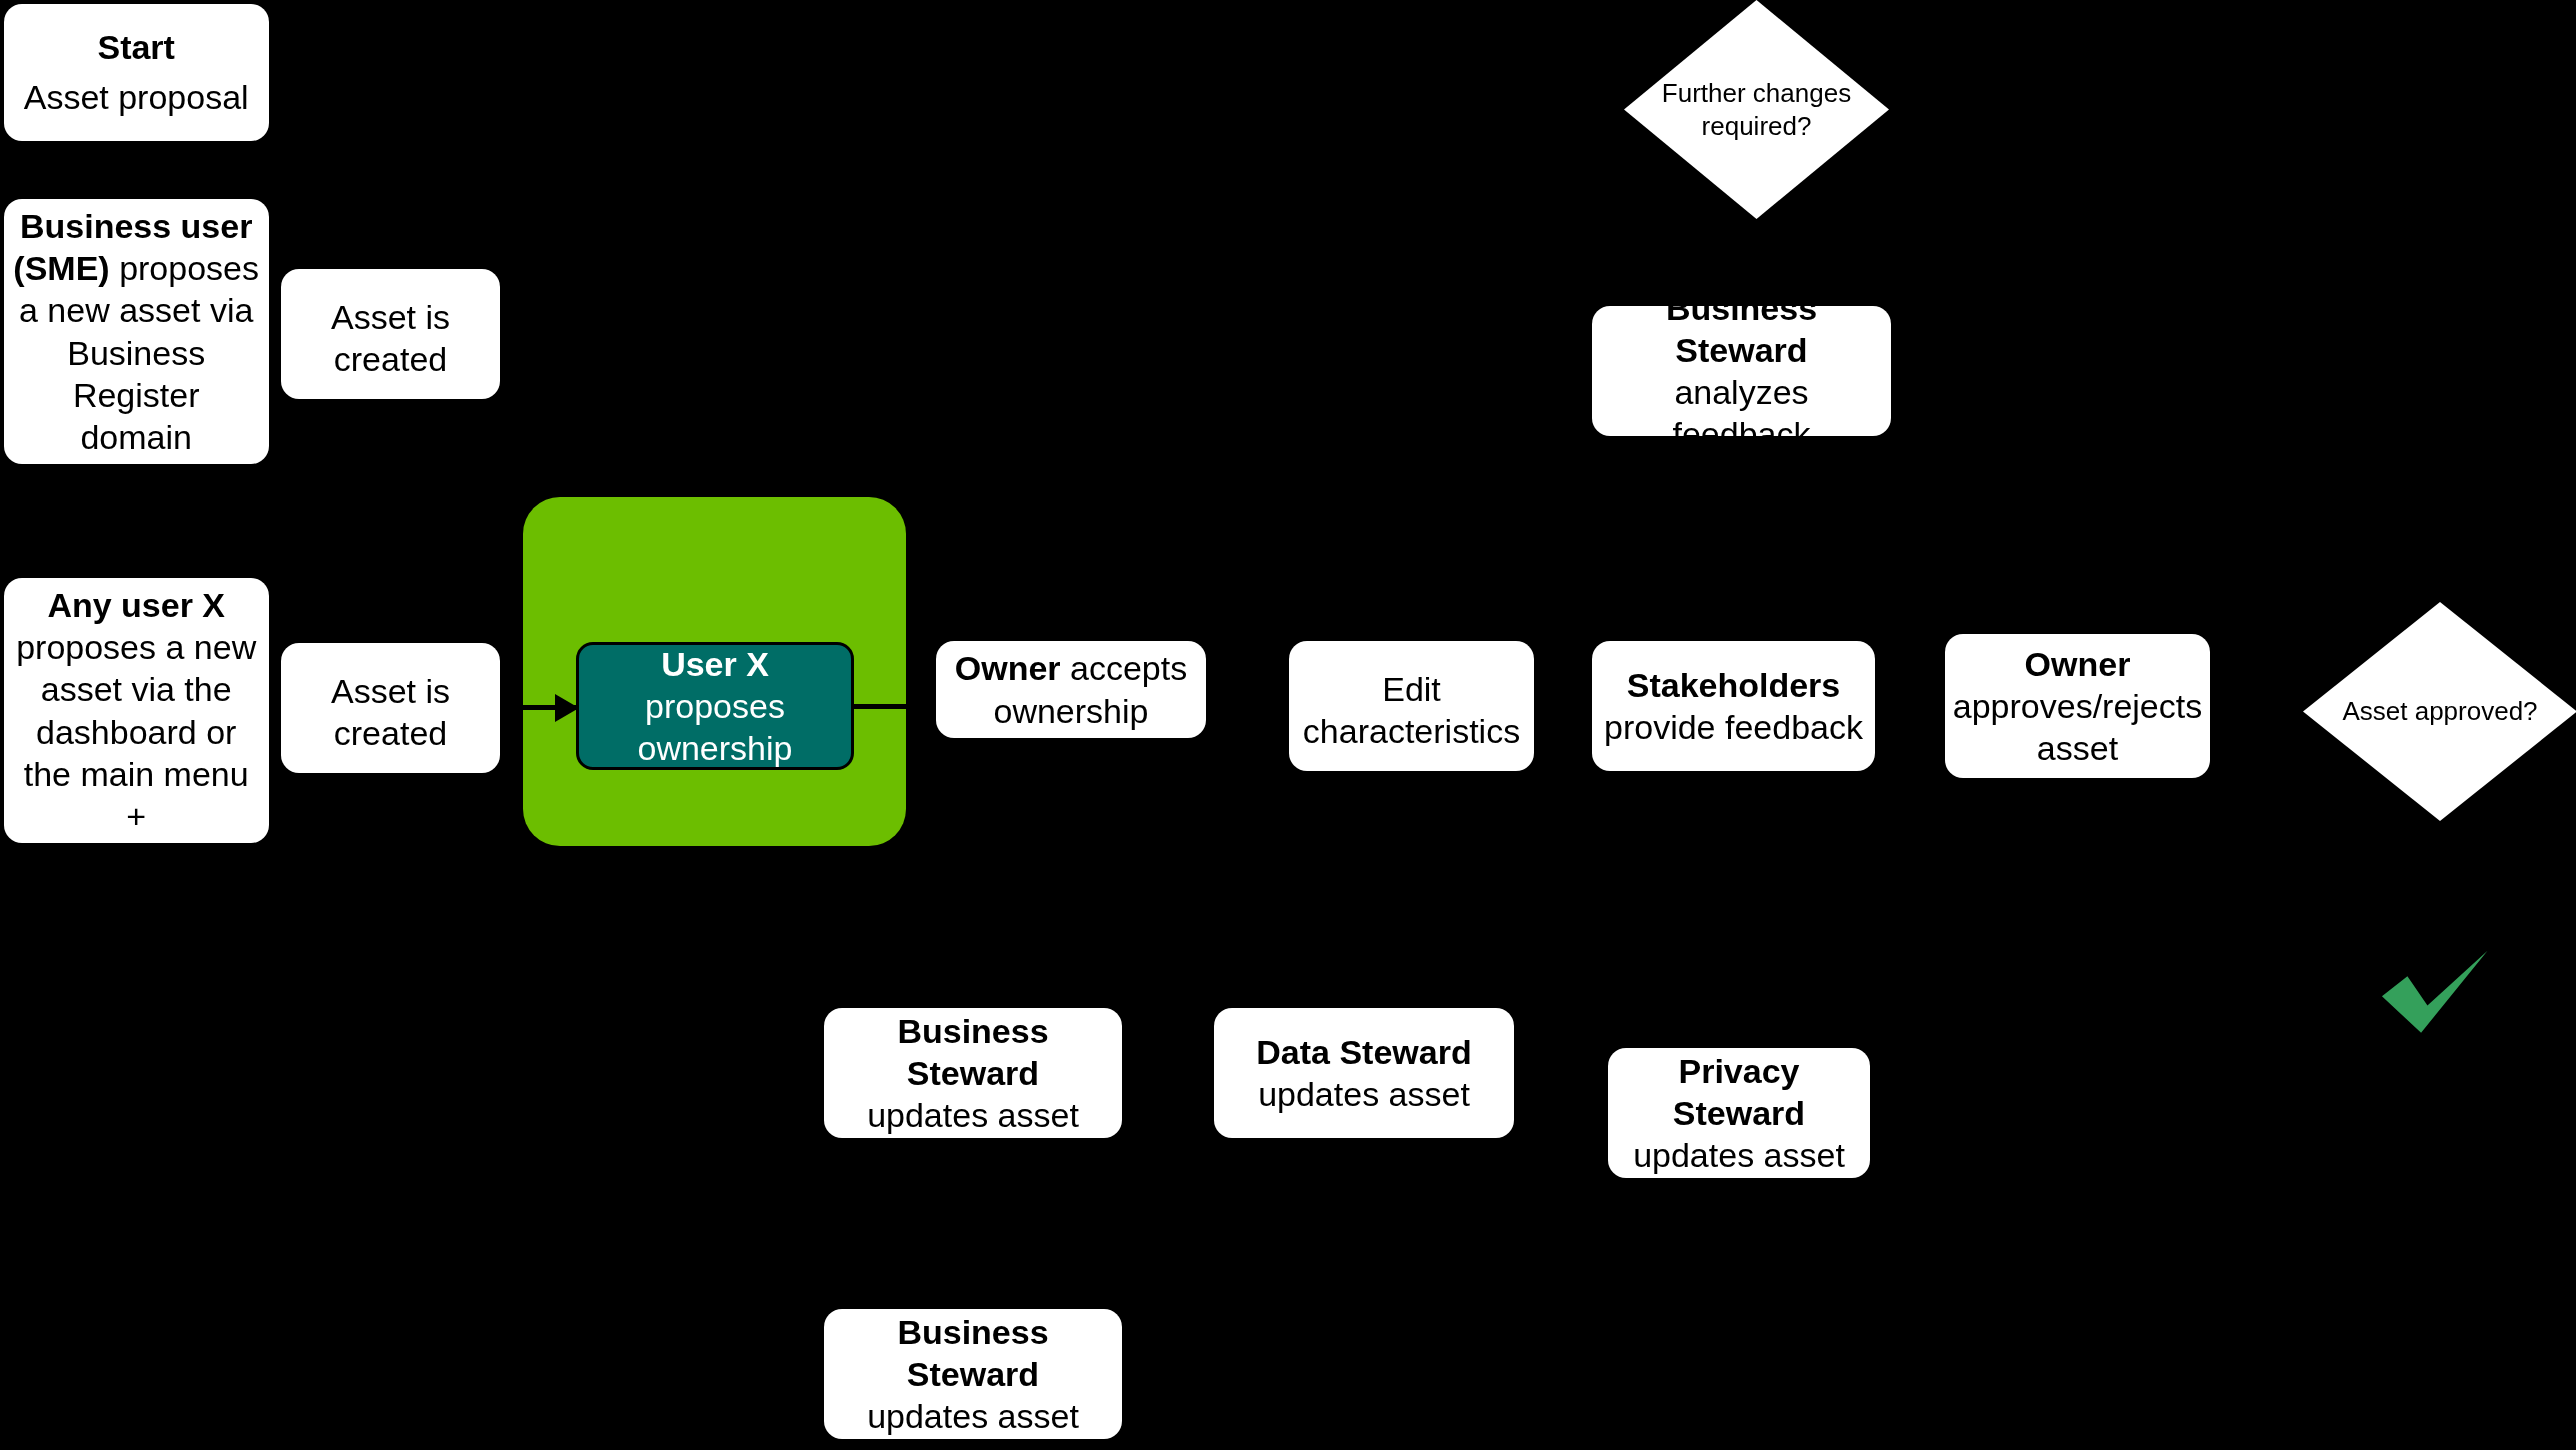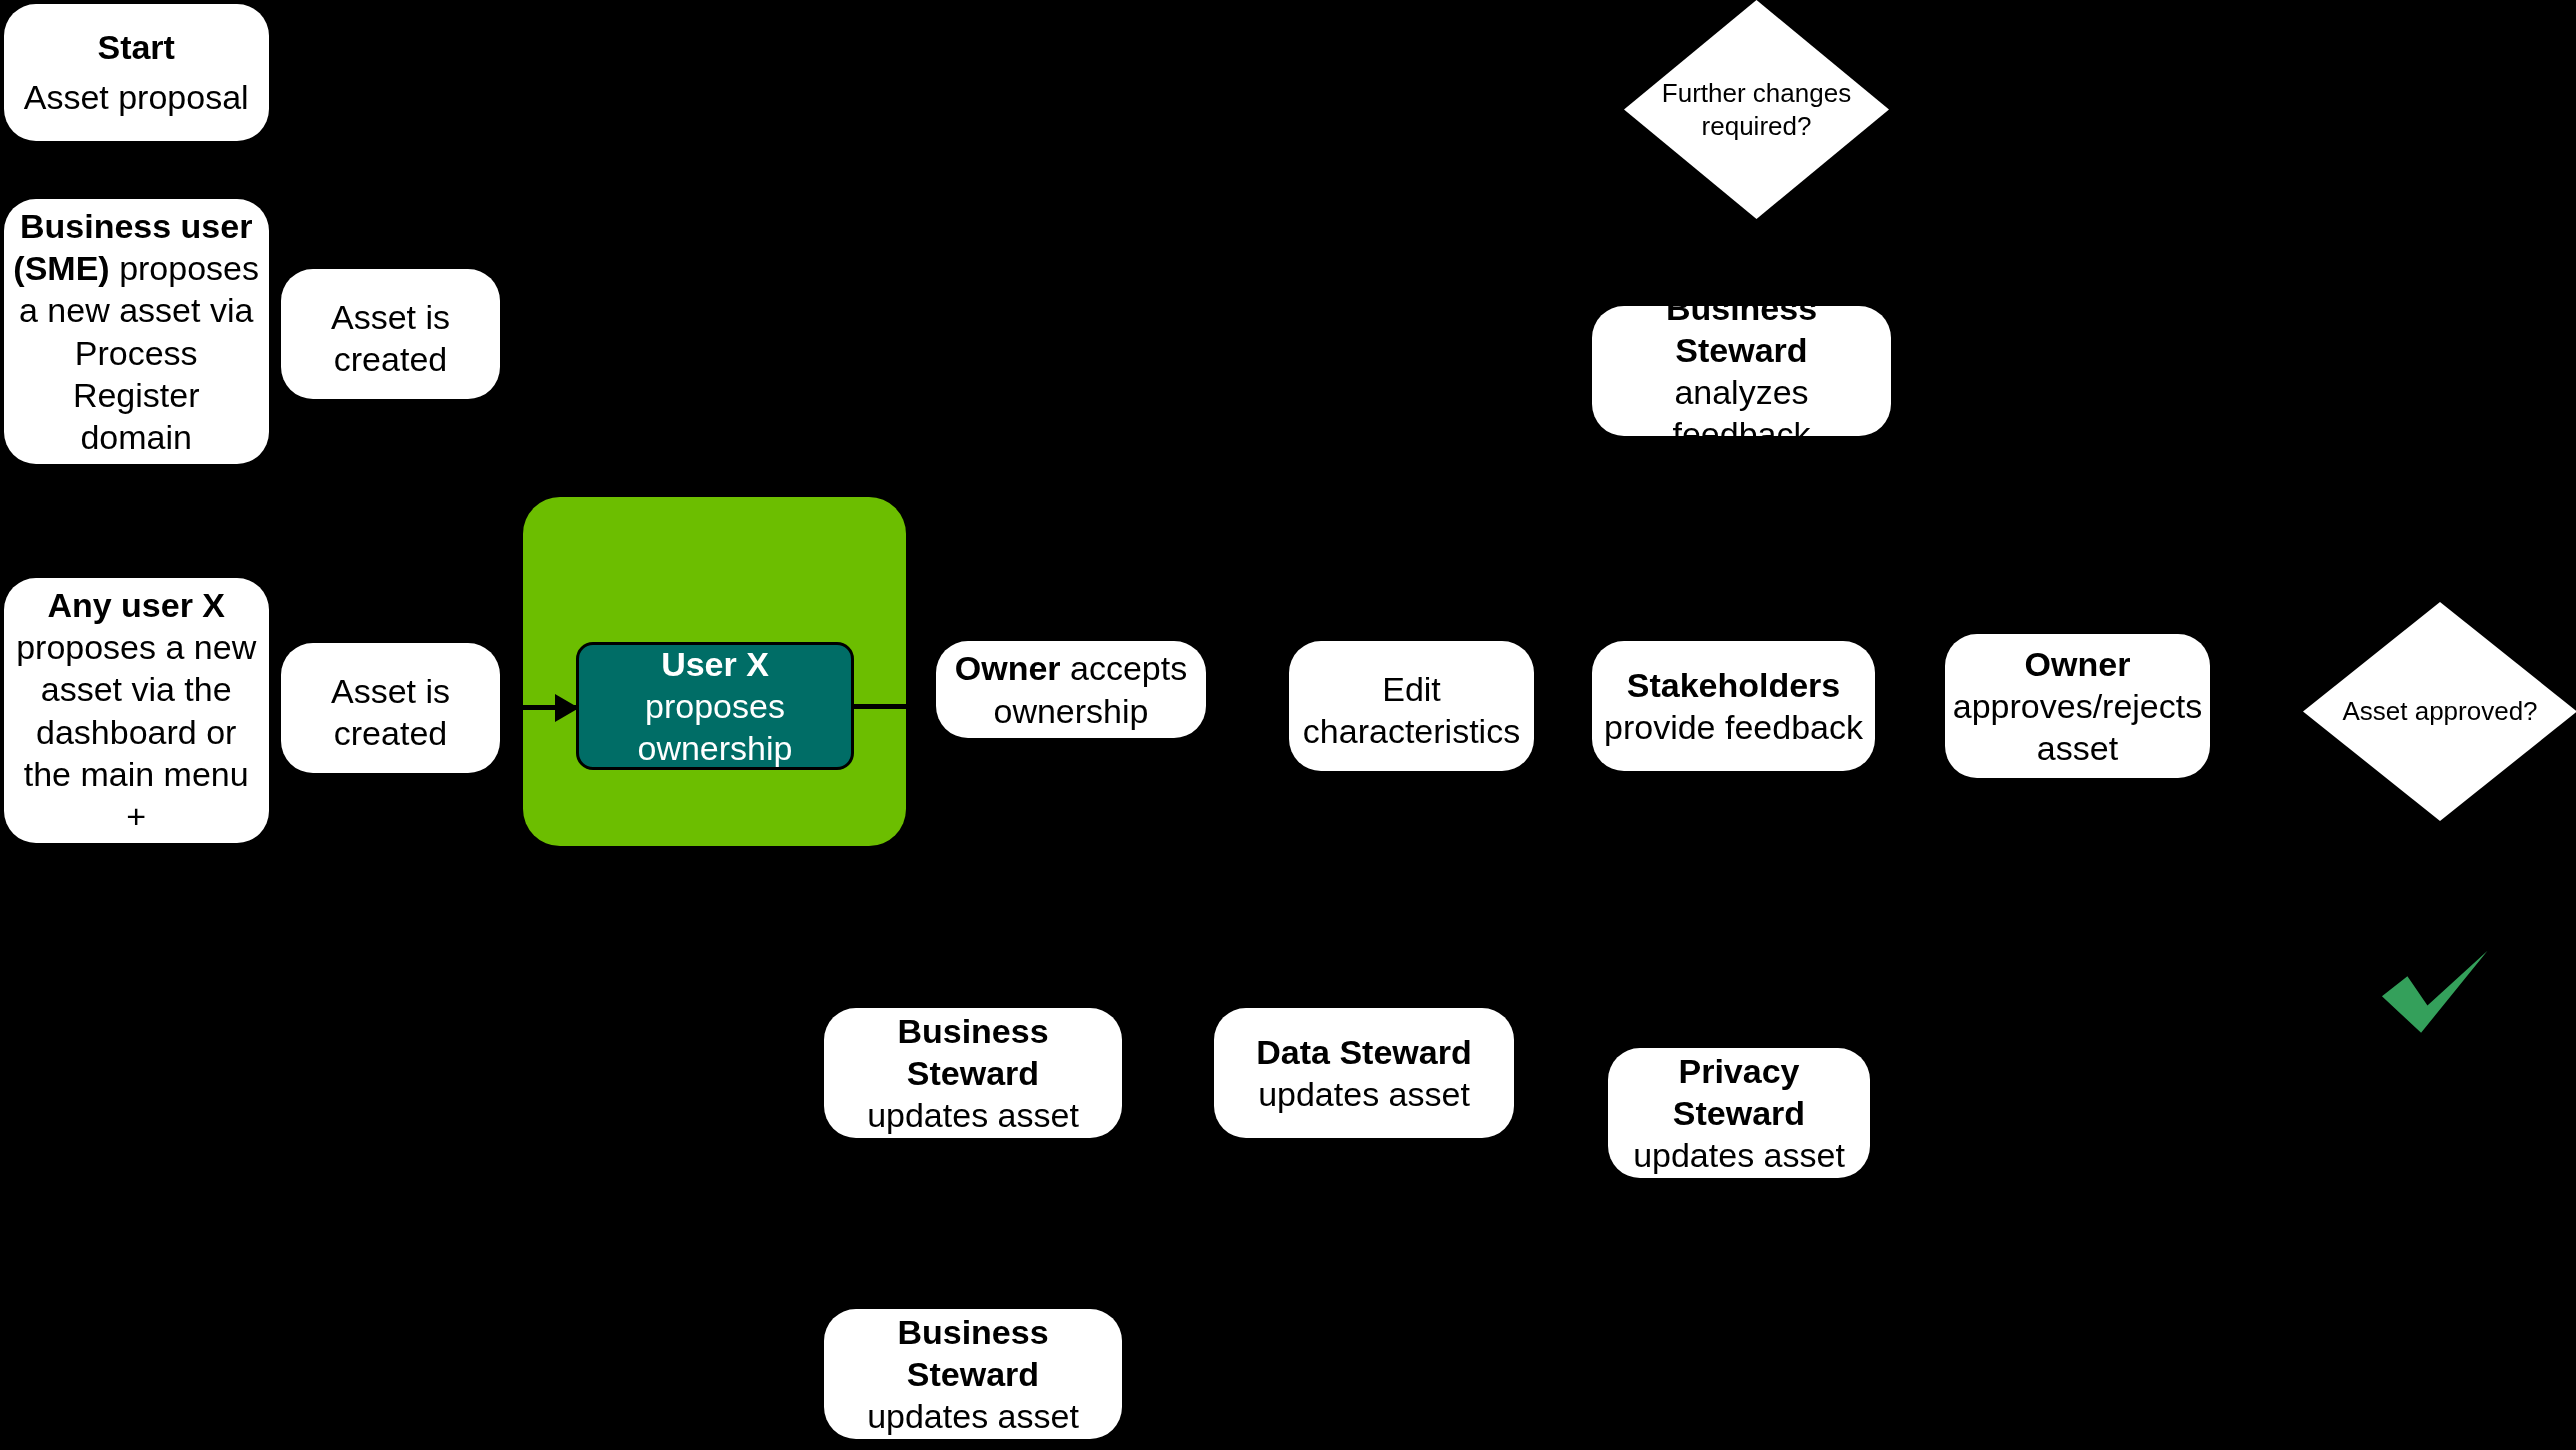--- a/index.html
+++ b/index.html
@@ -13,21 +13,21 @@
     height: 1451px;
     background: #000000;
     overflow: hidden;
     font-family: "Liberation Sans", sans-serif;
   }
   .node {
     position: absolute;
     box-sizing: border-box;
     background: #ffffff;
     color: #000000;
-    border-radius: 32px;
+    border-radius: 18px;
     display: flex;
     flex-direction: column;
     align-items: center;
     justify-content: center;
     text-align: center;
     line-height: 1.24;
     font-size: 34px;
     padding: 5.5px 9px;
   }
   .node .ttl {
@@ -111,21 +111,21 @@
 <div id="canvas">
 
   <div class="node" style="left:3.7px; top:3.7px; width:265px; height:137px;">
     <span class="ttl">Start</span>
     <span class="para">Asset proposal</span>
   </div>
 
   <div class="node" style="left:3.7px; top:199px; width:265px; height:265px;">
     <span>
       <b class="ttl">Business user (SME)</b> 
-      <span>proposes a new asset via Process Register domain</span>
+      <span>proposes a new asset via Business Register domain</span>
     </span>
   </div>
 
   <div class="node" style="left:281px; top:269px; width:219px; height:130px;">
     <span class="para">Asset is created</span>
   </div>
 
   <div class="node" style="left:3.7px; top:578px; width:265px; height:265px;">
     <span>
       <b class="ttl">Any user X</b> 

